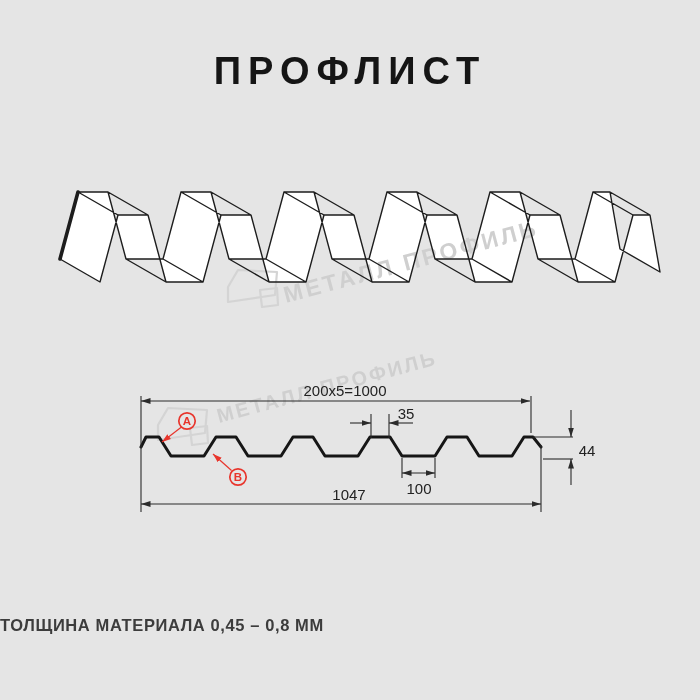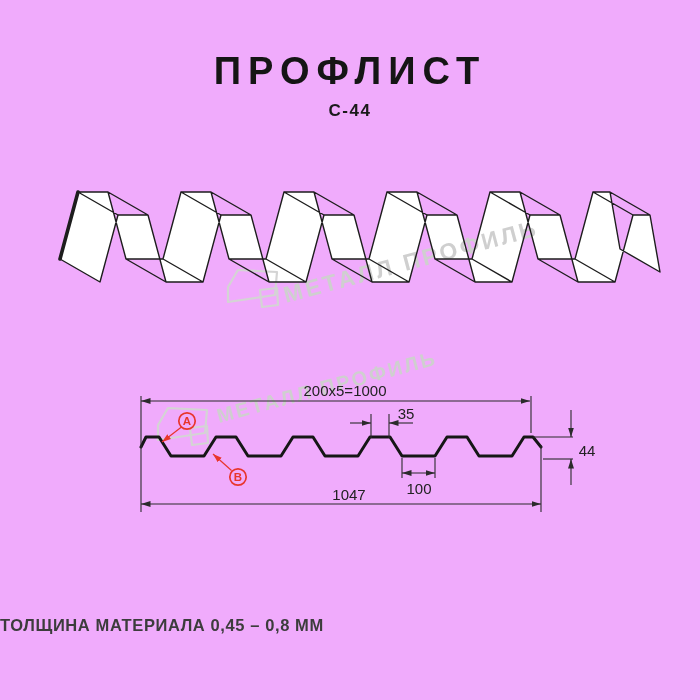--- a/index.html
+++ b/index.html
@@ -1,16 +1,16 @@
 <!DOCTYPE html>
 <html><head>
 <meta charset="utf-8">
 <style>
   html,body{margin:0;padding:0;background:#ffffff;}
-  .page{position:relative;width:700px;height:700px;background:#f0abfc;overflow:hidden;
+  .page{position:relative;width:700px;height:700px;background:#e5e5e5;overflow:hidden;
         font-family:"Liberation Sans", sans-serif;}
   .title{position:absolute;top:50px;left:0;width:700px;text-align:center;
          font-size:38px;font-weight:800;letter-spacing:7px;color:#151515;}
   .subtitle{position:absolute;top:101px;left:0;width:700px;text-align:center;
             font-size:17px;font-weight:700;letter-spacing:1.5px;color:#1a1a1a;}
   .footer{position:absolute;top:616px;left:0;width:700px;text-align:left;
           font-size:16.5px;font-weight:600;letter-spacing:.6px;color:#3c3c3c;}
   svg.diagram{position:absolute;left:0;top:150px;}
   .fill3d{fill:#ffffff;stroke:none;}
   .stroke3d{fill:none;stroke:#1d1d1d;stroke-width:1.4;stroke-linejoin:round;}
@@ -23,21 +23,20 @@
   .red{stroke:#e8352c;fill:none;stroke-width:1.7;}
   .redthin{stroke:#e8352c;fill:none;stroke-width:1.2;}
   .redtxt{fill:#e8352c;font-size:11.5px;font-weight:700;text-anchor:middle;}
 </style>
 </head>
 <body>
 
 <div class="page">
 
   <div class="title">ПРОФЛИСТ</div>
-  <div class="subtitle">С-44</div>
 
   <svg class="diagram" width="700" height="420" viewBox="0 0 700 420">
     <defs>
       <path id="p3d" d="
         M100,132 L118,65 L78,42 L60,109 Z
         M118,65 L148,65 L108,42 L78,42 Z
         M148,65 L166,132 L126,109 L108,42 Z
         M166,132 L203,132 L163,109 L126,109 Z
         M203,132 L221,65 L181,42 L163,109 Z
         M221,65 L251,65 L211,42 L181,42 Z

